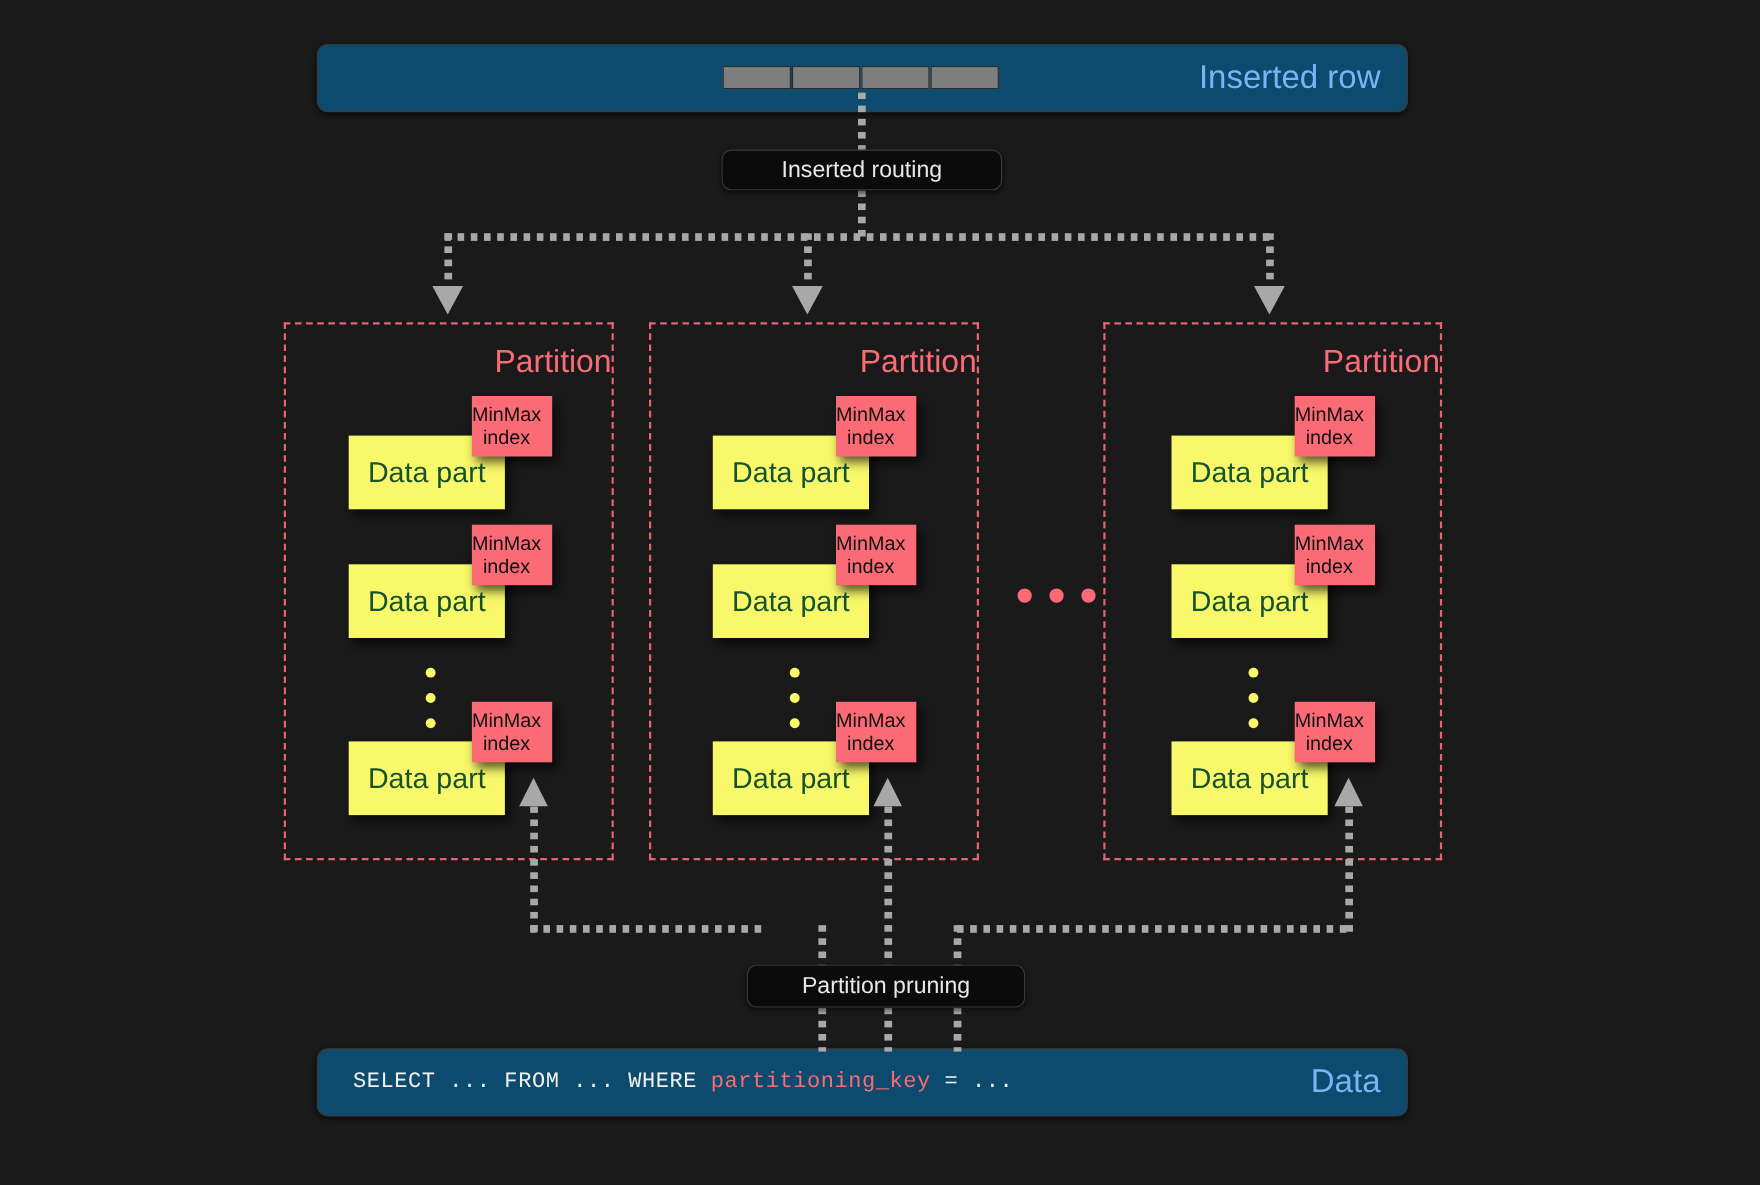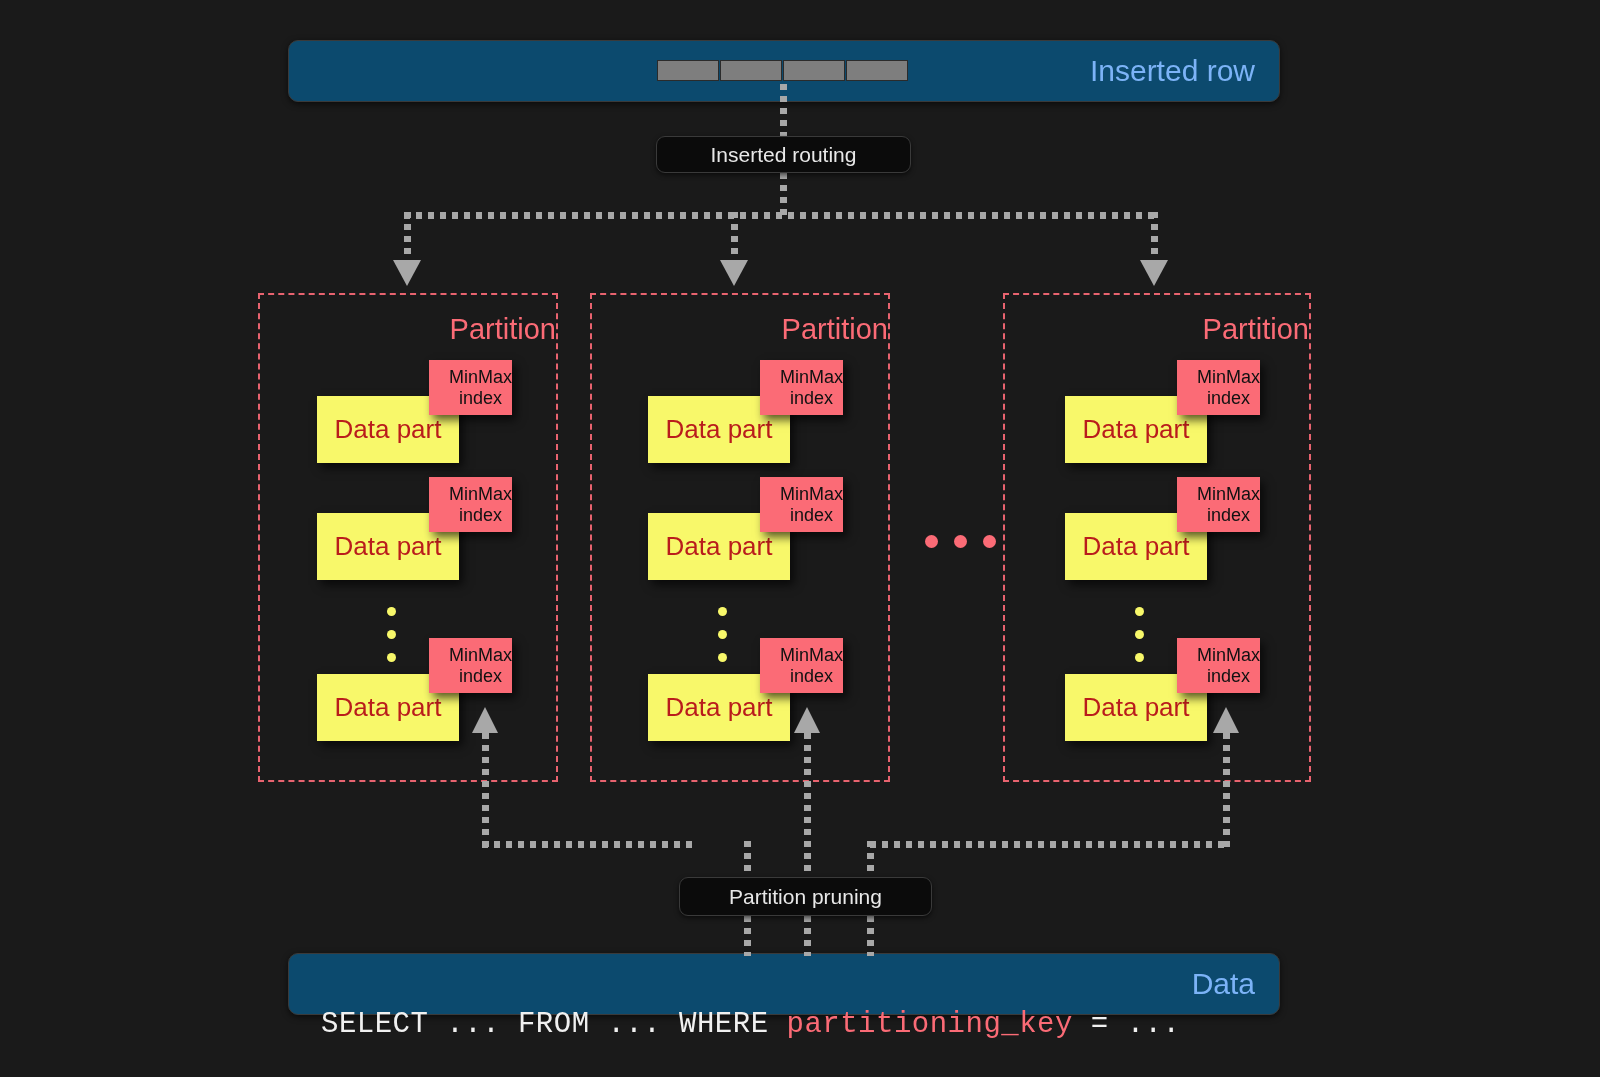--- a/index.html
+++ b/index.html
@@ -43,25 +43,24 @@
     font-size: 30px;
     color: #7cb3f7;
     white-space: nowrap;
   }
   .query-text {
     position: absolute;
     left: 32px;
     top: 50%;
     transform: translateY(-50%);
     font-family: "Liberation Mono", "DejaVu Sans Mono", monospace;
-    font-size: 29px;
+    font-size: 20px;
     color: #f0f0f0;
     white-space: pre;
     letter-spacing: .5px;
-    margin-top: 40px;
   }
   .query-key { color: #fb6b76; }
 
   
   #row-cells {
     position: absolute;
     left: 657px; top: 60px;
     display: flex;
     gap: 1px;
   }
@@ -145,41 +144,41 @@
   }
 
   
   .part-group { position: absolute; }
   .data-part {
     position: absolute;
     left: 0; top: 36px;
     width: 142px;
     height: 67px;
     background: #f8f86a;
-    color: #b91c1c;
+    color: #14532d;
     font-size: 26px;
     display: flex;
     align-items: center;
     justify-content: center;
     box-shadow: 4px 5px 9px rgba(0,0,0,.65);
     z-index: 2;
   }
   .minmax-index {
     position: absolute;
     left: 112px; top: 0;
-    width: 83px;
+    width: 73px;
     height: 55px;
     background: #fb6b76;
     color: #111;
     font-size: 18px;
     line-height: 21px;
     text-align: center;
     display: flex;
     align-items: center;
-    justify-content: flex-end;
+    justify-content: flex-start;
     box-shadow: 4px 5px 9px rgba(0,0,0,.65);
     z-index: 3;
   }
 
   
   .vdots { position: absolute; }
   .vdots i {
     display: block;
     width: 9px; height: 9px;
     border-radius: 50%;

